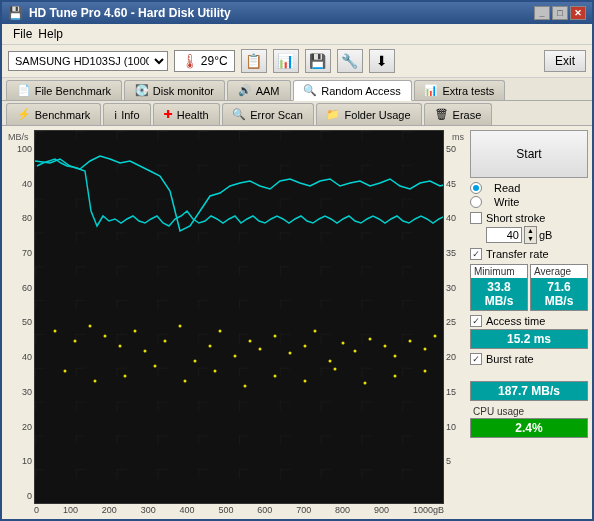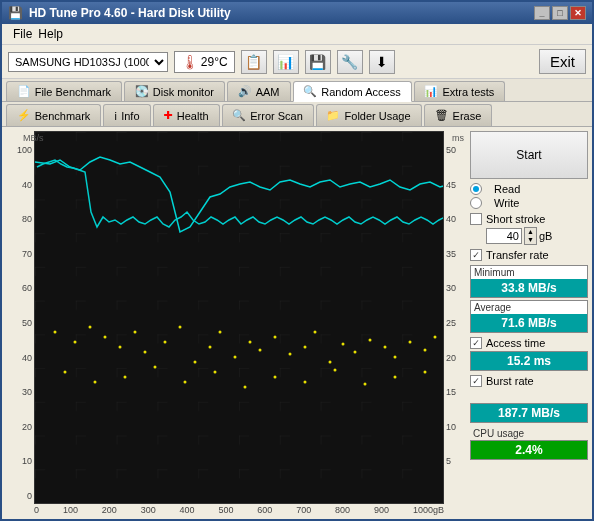--- a/index.html
+++ b/index.html
@@ -66,21 +66,21 @@
       display: flex; align-items: center; justify-content: center;
       cursor: pointer;
       font-size: 14px;
     }
     .exit-btn {
       margin-left: auto;
       padding: 3px 10px;
       background: linear-gradient(to bottom, #f5f5f5, #ddd);
       border: 1px solid #999;
       cursor: pointer;
-      font-size: 15px;
+      font-size: 12px;
     }
 
     .tabs-row1, .tabs-row2 {
       background: #e8e4d8;
       display: flex;
       border-bottom: 1px solid #aaa;
       padding: 2px 4px 0;
       gap: 2px;
     }
     .tab {
@@ -181,21 +181,21 @@
     .stat-value {
       font-size: 12px;
       font-weight: bold;
       padding: 2px 4px;
       color: white;
       text-align: center;
     }
     .stat-value.cyan { background: #00a0a0; }
     .stat-value.green { background: #00a000; }
 
-    .stat-section { display: flex; flex-direction: column; gap: 2px; }
+    .stat-section { display: flex; flex-direction: row; gap: 2px; }
   </style>
 </head>
 <body>
 
 <div style="display:flex; flex-direction:column; width:594px; height:521px; border: 2px solid #2a4f85;">
 
   <div class="title-bar">
     <div class="title-bar-left">
       <span>💾</span>
       <span>HD Tune Pro 4.60 - Hard Disk Utility</span>
@@ -275,21 +275,21 @@
     <div class="tab">
       <span>🗑</span>
       <span>Erase</span>
     </div>
   </div>
 
   <div class="main-area" style="height: calc(521px - 26px - 24px - 36px - 28px - 28px - 8px); flex:1;">
 
     <div style="flex:1; position:relative; display:flex; flex-direction:column;">
 
-      <div style="position:absolute; top:2px; left:17px; font-size:9px; color:#555; z-index:2;">MB/s</div>
+      <div style="position:absolute; top:2px; left:2px; font-size:9px; color:#555; z-index:2;">MB/s</div>
       <div style="position:absolute; top:2px; right:2px; font-size:9px; color:#555; z-index:2;">ms</div>
 
       <div style="display:flex; flex:1; position:relative;">
 
         <div style="width:28px; display:flex; flex-direction:column; justify-content:space-between; padding:14px 2px 14px 0; font-size:9px; color:#444; text-align:right;">
           <span>100</span>
           <span>40</span>
           <span>80</span>
           <span>70</span>
           <span>60</span>

